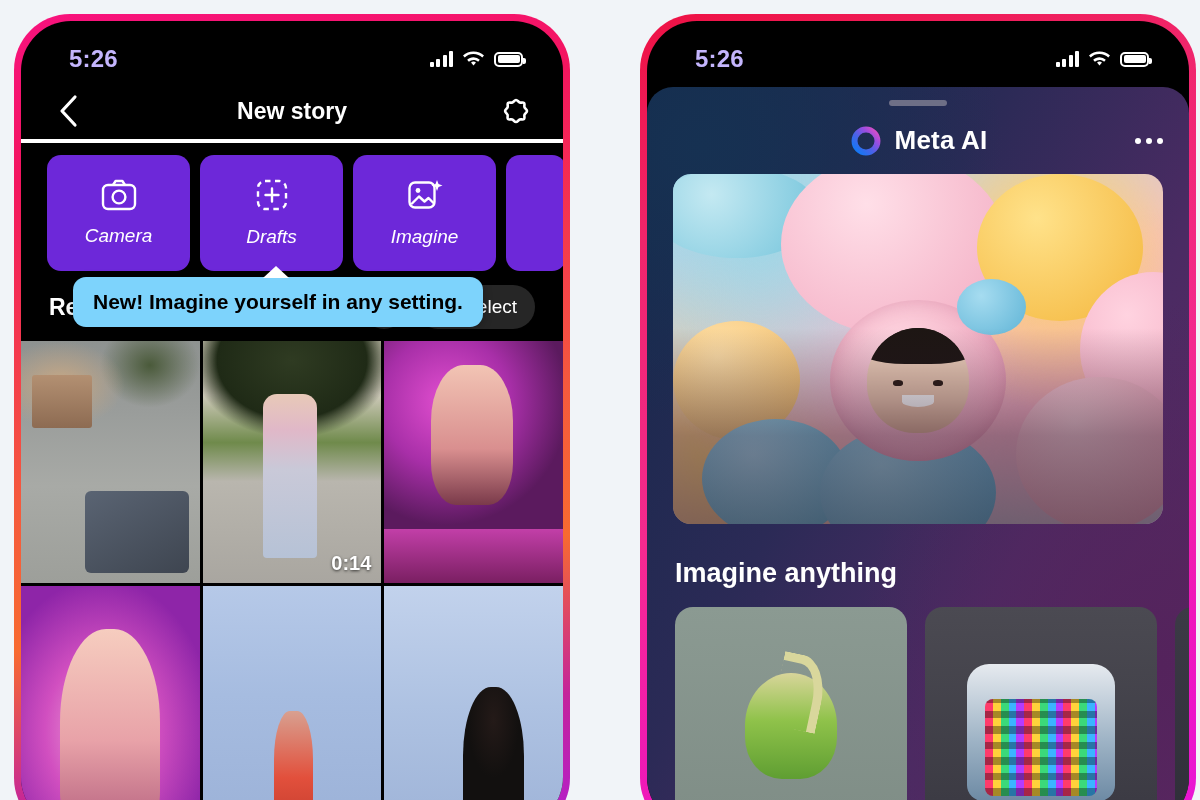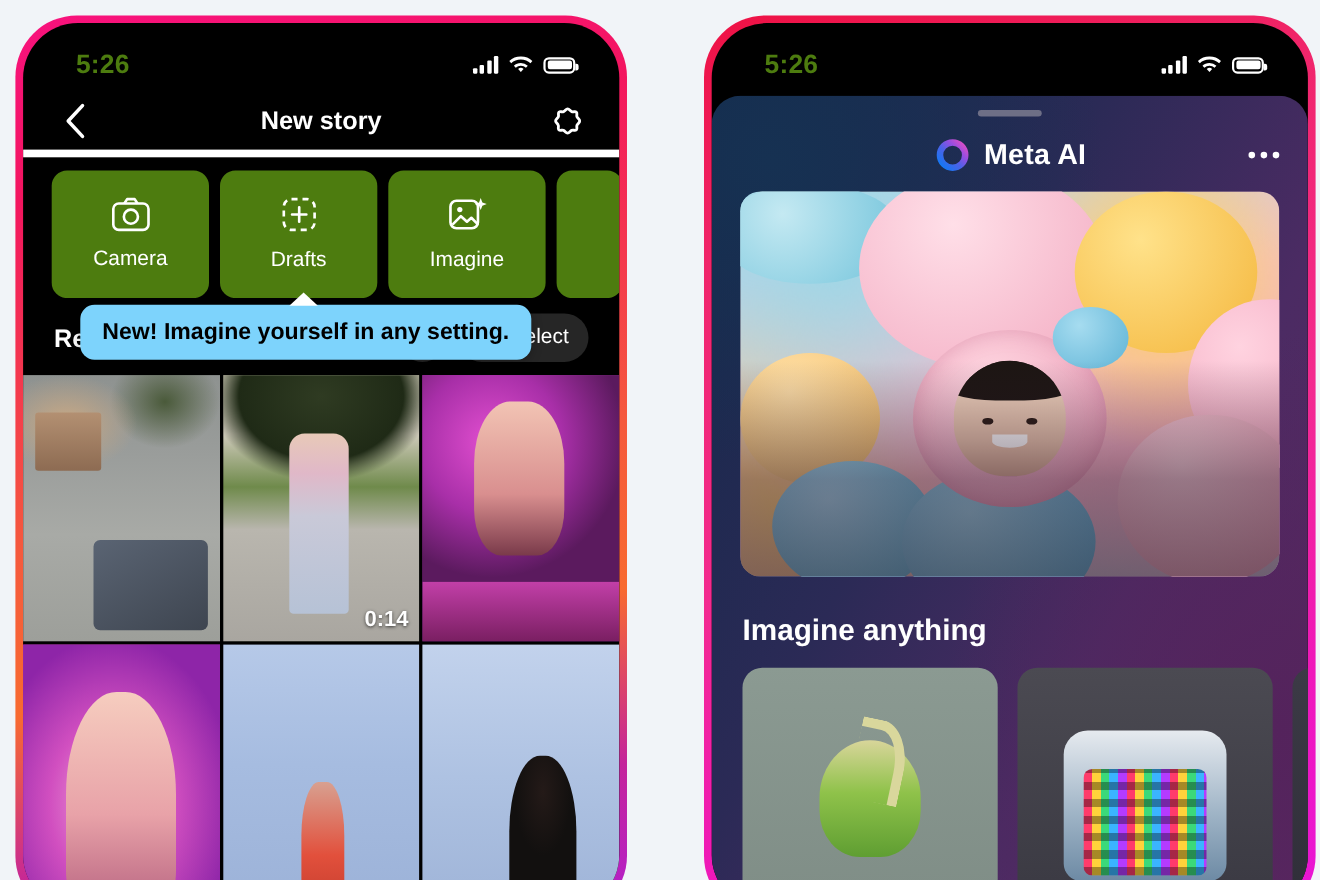--- a/index.html
+++ b/index.html
@@ -39,57 +39,57 @@
     border-radius: 50px;
     overflow: hidden;
     background: #000;
   }
 
   
   .statusbar {
     height: 62px;
     display: flex; align-items: center; justify-content: space-between;
     padding: 14px 40px 0 48px;
-    color: #4d7c0f;
+    color: #c4b5fd;
     position: relative; z-index: 6;
   }
   .clock { font-size: 24px; font-weight: 600; letter-spacing: .2px; }
   .status-icons { display: flex; align-items: center; gap: 9px; }
   .bars { display: flex; align-items: flex-end; gap: 2.5px; height: 16px; }
   .bars i { display:block; width: 4px; background: #fff; border-radius: 1px; }
   .bars i:nth-child(1){height:5px}.bars i:nth-child(2){height:8px}
   .bars i:nth-child(3){height:12px}.bars i:nth-child(4){height:16px}
   .batt {
     width: 29px; height: 15px; border: 2px solid #fff; border-radius: 5px;
     position: relative; display:flex; align-items:center;
   }
   .batt::after{content:"";position:absolute;right:-4.5px;top:4px;width:2.5px;height:6px;background:#fff;border-radius:0 2px 2px 0;}
   .batt i{display:block;margin:1.5px;width:22px;height:8px;background:#fff;border-radius:2px;}
 
   
   .ig-screen { background:#000; height: 100%; display:flex; flex-direction:column; }
 
   .ig-navbar {
     height: 60px; display:flex; align-items:center; padding: 0 30px;
-    position: relative; border-bottom: 7px solid #ffffff;
+    position: relative; border-bottom: 4px solid #ffffff;
   }
   .ig-back { width: 34px; height: 34px; display:flex; align-items:center; justify-content:center; }
   .ig-title {
     position:absolute; left:0; right:0; text-align:center;
     color:#fff; font-size:23px; font-weight:700; pointer-events:none;
   }
   .ig-gear { margin-left:auto; width:34px;height:34px;display:flex;align-items:center;justify-content:center; }
 
   .tool-row {
     display:flex; gap: 10px; padding: 12px 26px 0 26px; overflow:hidden;
   }
   .tool {
     width: 143px; height: 116px; flex: 0 0 auto;
-    background:#4d7c0f; border-radius: 14px;
-    display:flex; flex-direction:column; align-items:center; justify-content:center; gap: 14px;
+    background:#6d28d9; border-radius: 14px;
+    display:flex; flex-direction:column; align-items:center; justify-content:center; gap: 14px; font-style: italic;
   }
   .tool.partial { width: 60px; }
   .tool-label { color:#fff; font-size:19px; font-weight:500; }
 
   .tooltip-wrap { position: relative; height: 0; }
   .tooltip {
     position:absolute; left: 52px; top: 6px;
     background:#7dd3fc; color:#000; border-radius: 13px;
     padding: 13px 20px; font-size: 21px; font-weight: 700;
     white-space: nowrap; z-index: 5;

